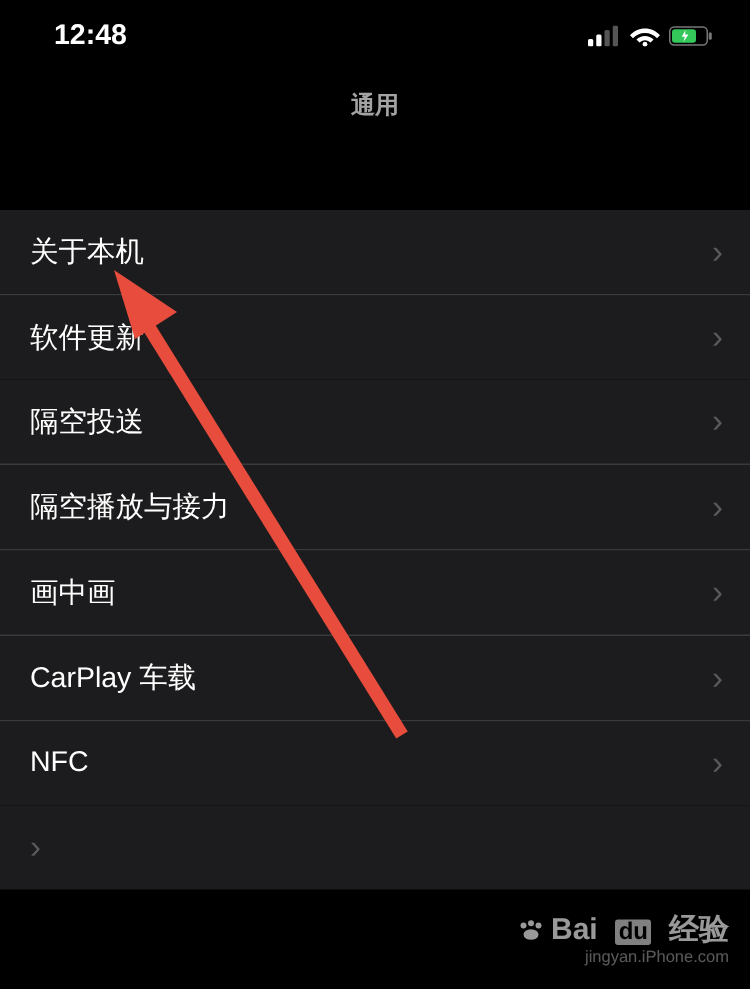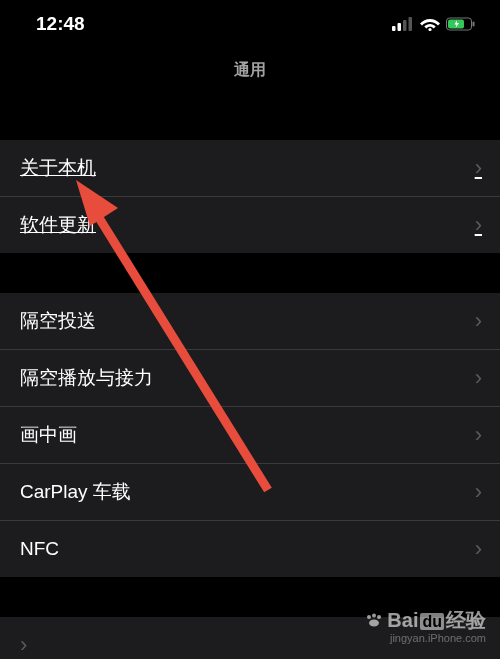--- a/index.html
+++ b/index.html
@@ -50,25 +50,23 @@
     }
     .nav-title {
       position: absolute;
       left: 50%;
       transform: translateX(-50%);
       font-size: 16px;
       font-weight: 700;
       color: #a3a3a3;
     }
     .section {
-      margin-top: 40px;
     }
     .section.tight {
       margin-top: 44px;
-      text-decoration: underline;
     }
     .row {
       background: #1c1c1e;
       display: flex;
       align-items: center;
       justify-content: space-between;
       padding: 15px 18px 15px 20px;
       border-bottom: 1px solid #3a3a3c;
       cursor: pointer;
     }
@@ -193,16 +191,16 @@
 </svg>
 
 <div class="watermark">
   <div class="brand">
     <svg class="paw" viewBox="0 0 18 14">
       <circle cx="4" cy="4" r="2" fill="rgba(255,255,255,0.6)"></circle>
       <circle cx="9" cy="2.5" r="2" fill="rgba(255,255,255,0.6)"></circle>
       <circle cx="14" cy="4" r="2" fill="rgba(255,255,255,0.6)"></circle>
       <ellipse cx="9" cy="10" rx="5" ry="3.5" fill="rgba(255,255,255,0.6)"></ellipse>
     </svg>
-    <span><span>Bai</span><span style="background:rgba(255,255,255,0.5);color:#000;padding:0 2px;border-radius:2px;margin:0 2px;font-size:16px;">du</span><span>经验</span></span>
+    <span><span>Bai</span><span style="background:rgba(255,255,255,0.5);color:#000;padding:0 2px;border-radius:2px;margin:0 12px;font-size:16px;">du</span><span>经验</span></span>
   </div>
   <div class="url">jingyan.iPhone.com</div>
 </div>
 
 </body></html>

